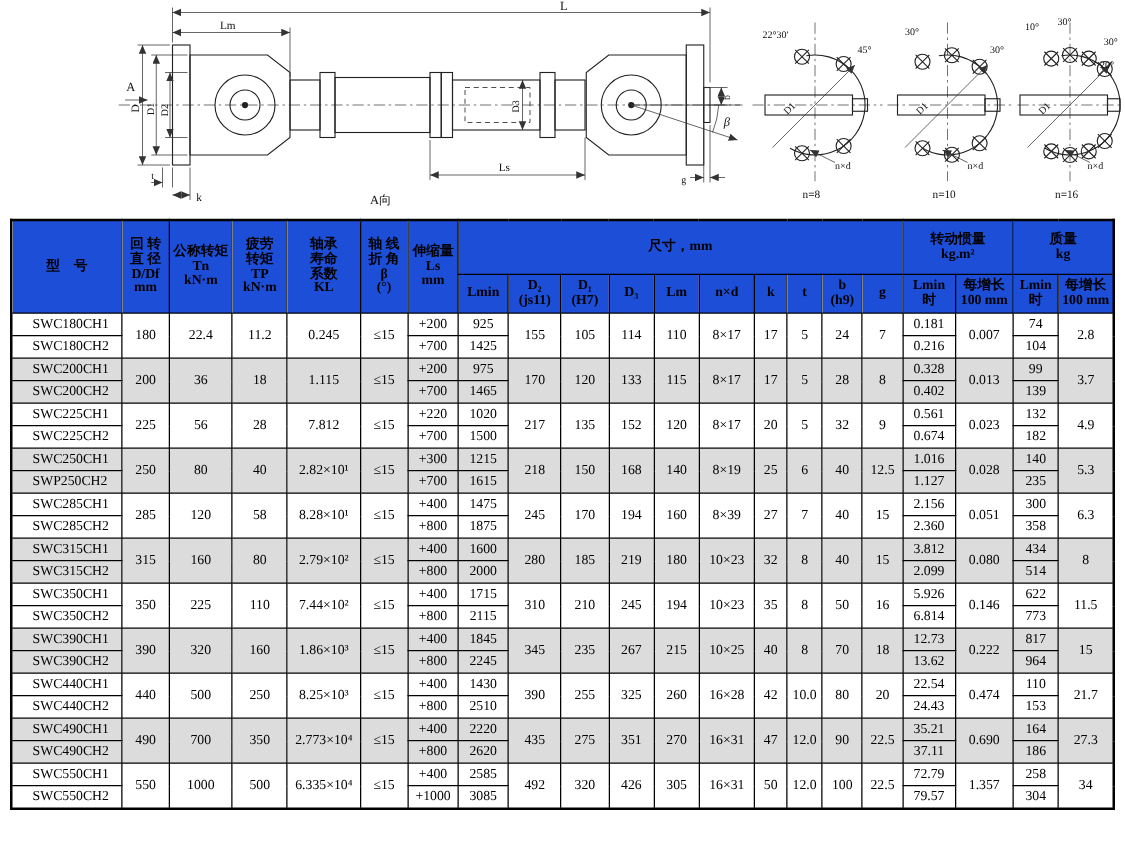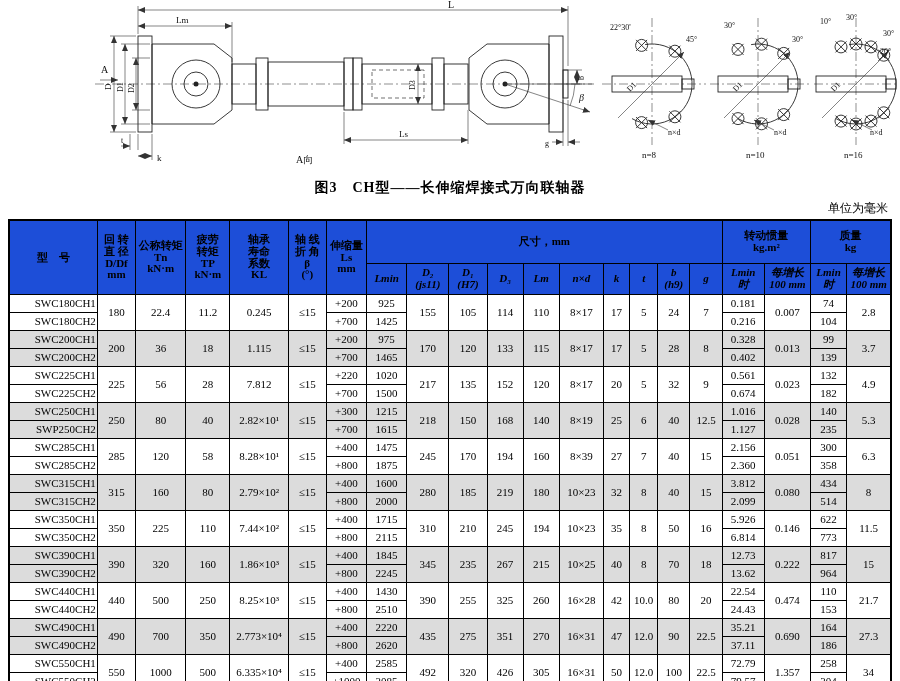--- a/index.html
+++ b/index.html
@@ -13,23 +13,23 @@
   .lbl{font-size:9px;}
   .lbl-s{font-size:8px;}
   .lbl-m{font-size:10px;}
   .caption{text-align:center;font-size:14px;font-weight:bold;margin-top:5px;letter-spacing:1px;}
   .units{text-align:right;font-size:12px;margin:3px 12px 2px 0;}
   table{border-collapse:collapse;table-layout:fixed;width:884px;margin:0 8px;border:2px solid #000;}
   th,td{border:1px solid #000;text-align:center;vertical-align:middle;
     padding:0 1px;font-size:11px;line-height:1.08;height:17px;overflow:hidden;}
   thead th{font-weight:bold;background:#1d4ed8;white-space:pre-line;font-size:11px;}
   thead tr.h1 th{height:42px;}
-  thead tr.h2 th{height:30px;font-style:italic;}
+  thead tr.h2 th{height:30px;}
   tr.stripe td{background:#dcdcdc;}
-  td.model{text-align:right;padding-left:16px;}
+  td.model{text-align:left;padding-left:16px;}
 </style>
 </head>
 <body>
 
 <div class="page">
 
   
   <svg width="900" height="170" viewBox="0 0 900 170">
     <defs>
       <marker id="arr" markerWidth="9" markerHeight="8" refX="7" refY="3" orient="auto-start-reverse" markerUnits="userSpaceOnUse">
@@ -189,22 +189,20 @@
       <line x1="852" y1="120" x2="872" y2="130" class="dim" marker-start="url(#arr)"></line>
       <text x="870" y="135" class="lbl-s">n×d</text>
       <text x="820" y="24" class="lbl-s">10°</text>
       <text x="846" y="20" class="lbl-s">30°</text>
       <text x="883" y="36" class="lbl-s">30°</text>
       <text x="880" y="54" class="lbl-s">20°</text>
       <text x="844" y="158" class="lbl">n=16</text>
     </g>
   </svg>
 
-  <div class="caption">图3　CH型——长伸缩焊接式万向联轴器</div>
-  <div class="units">单位为毫米</div>
 
   
   <table>
     <colgroup>
       <col style="width:88px">
         <col style="width:38px">
         <col style="width:50px">
         <col style="width:44px">
       <col style="width:58px">
         <col style="width:38px">

